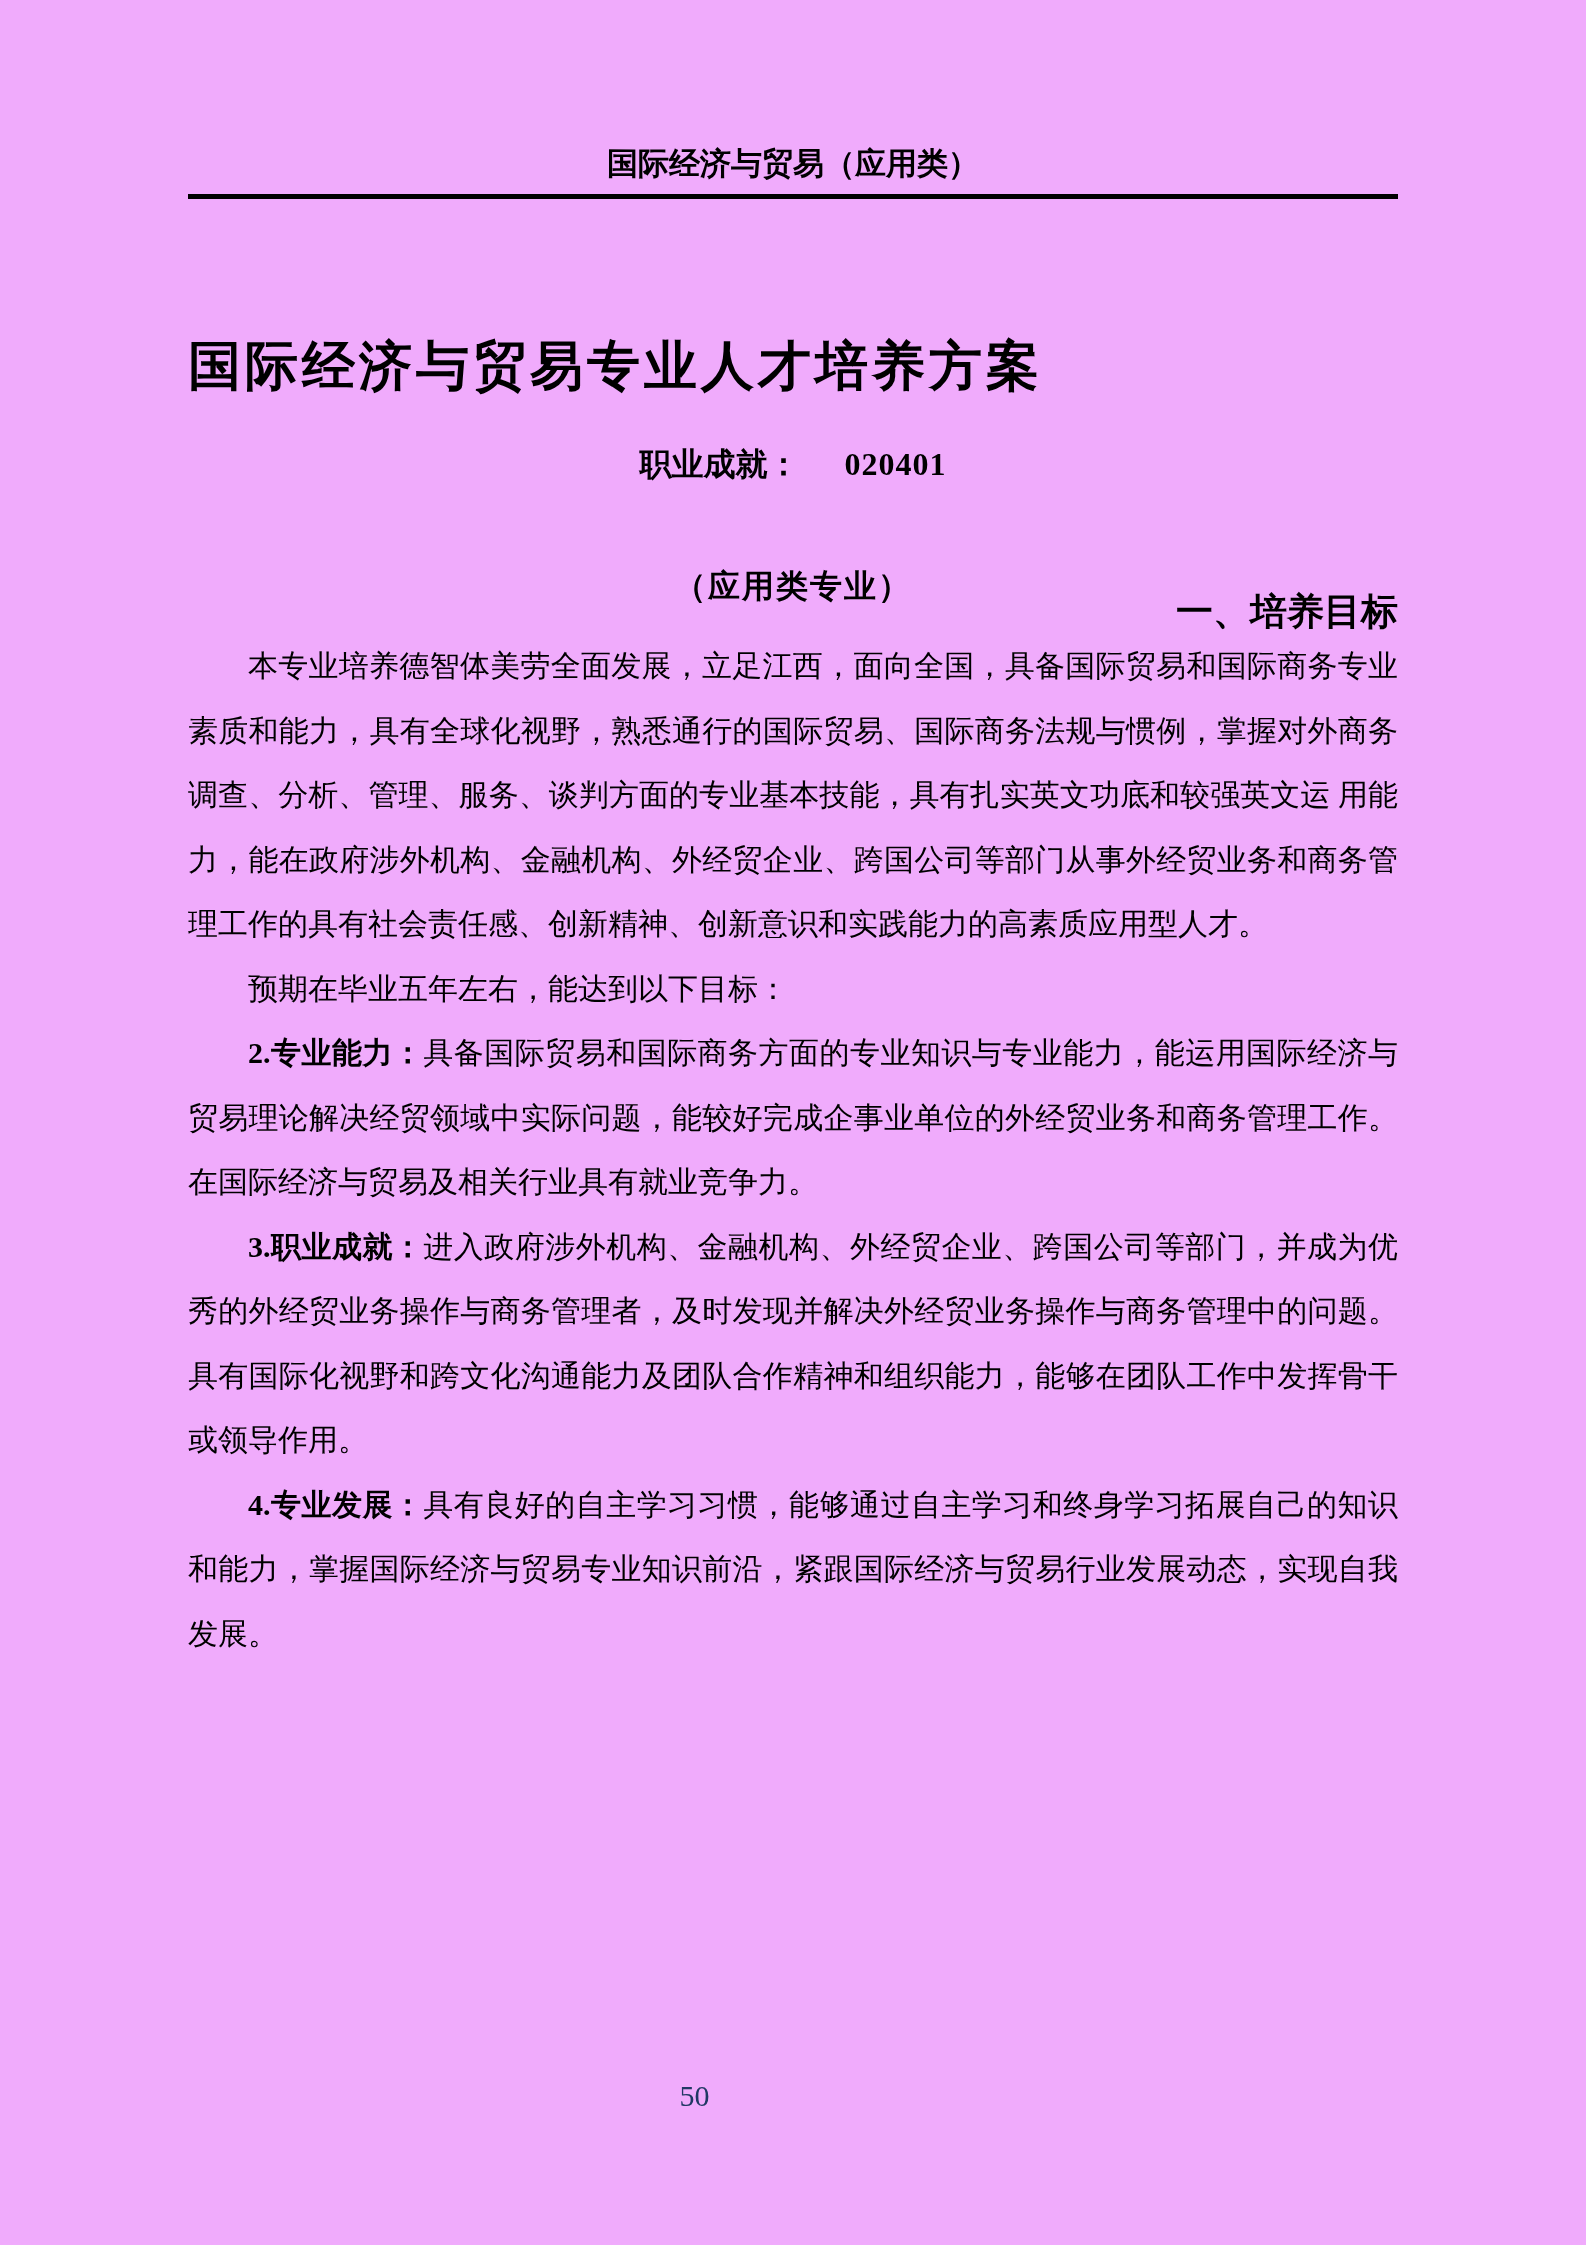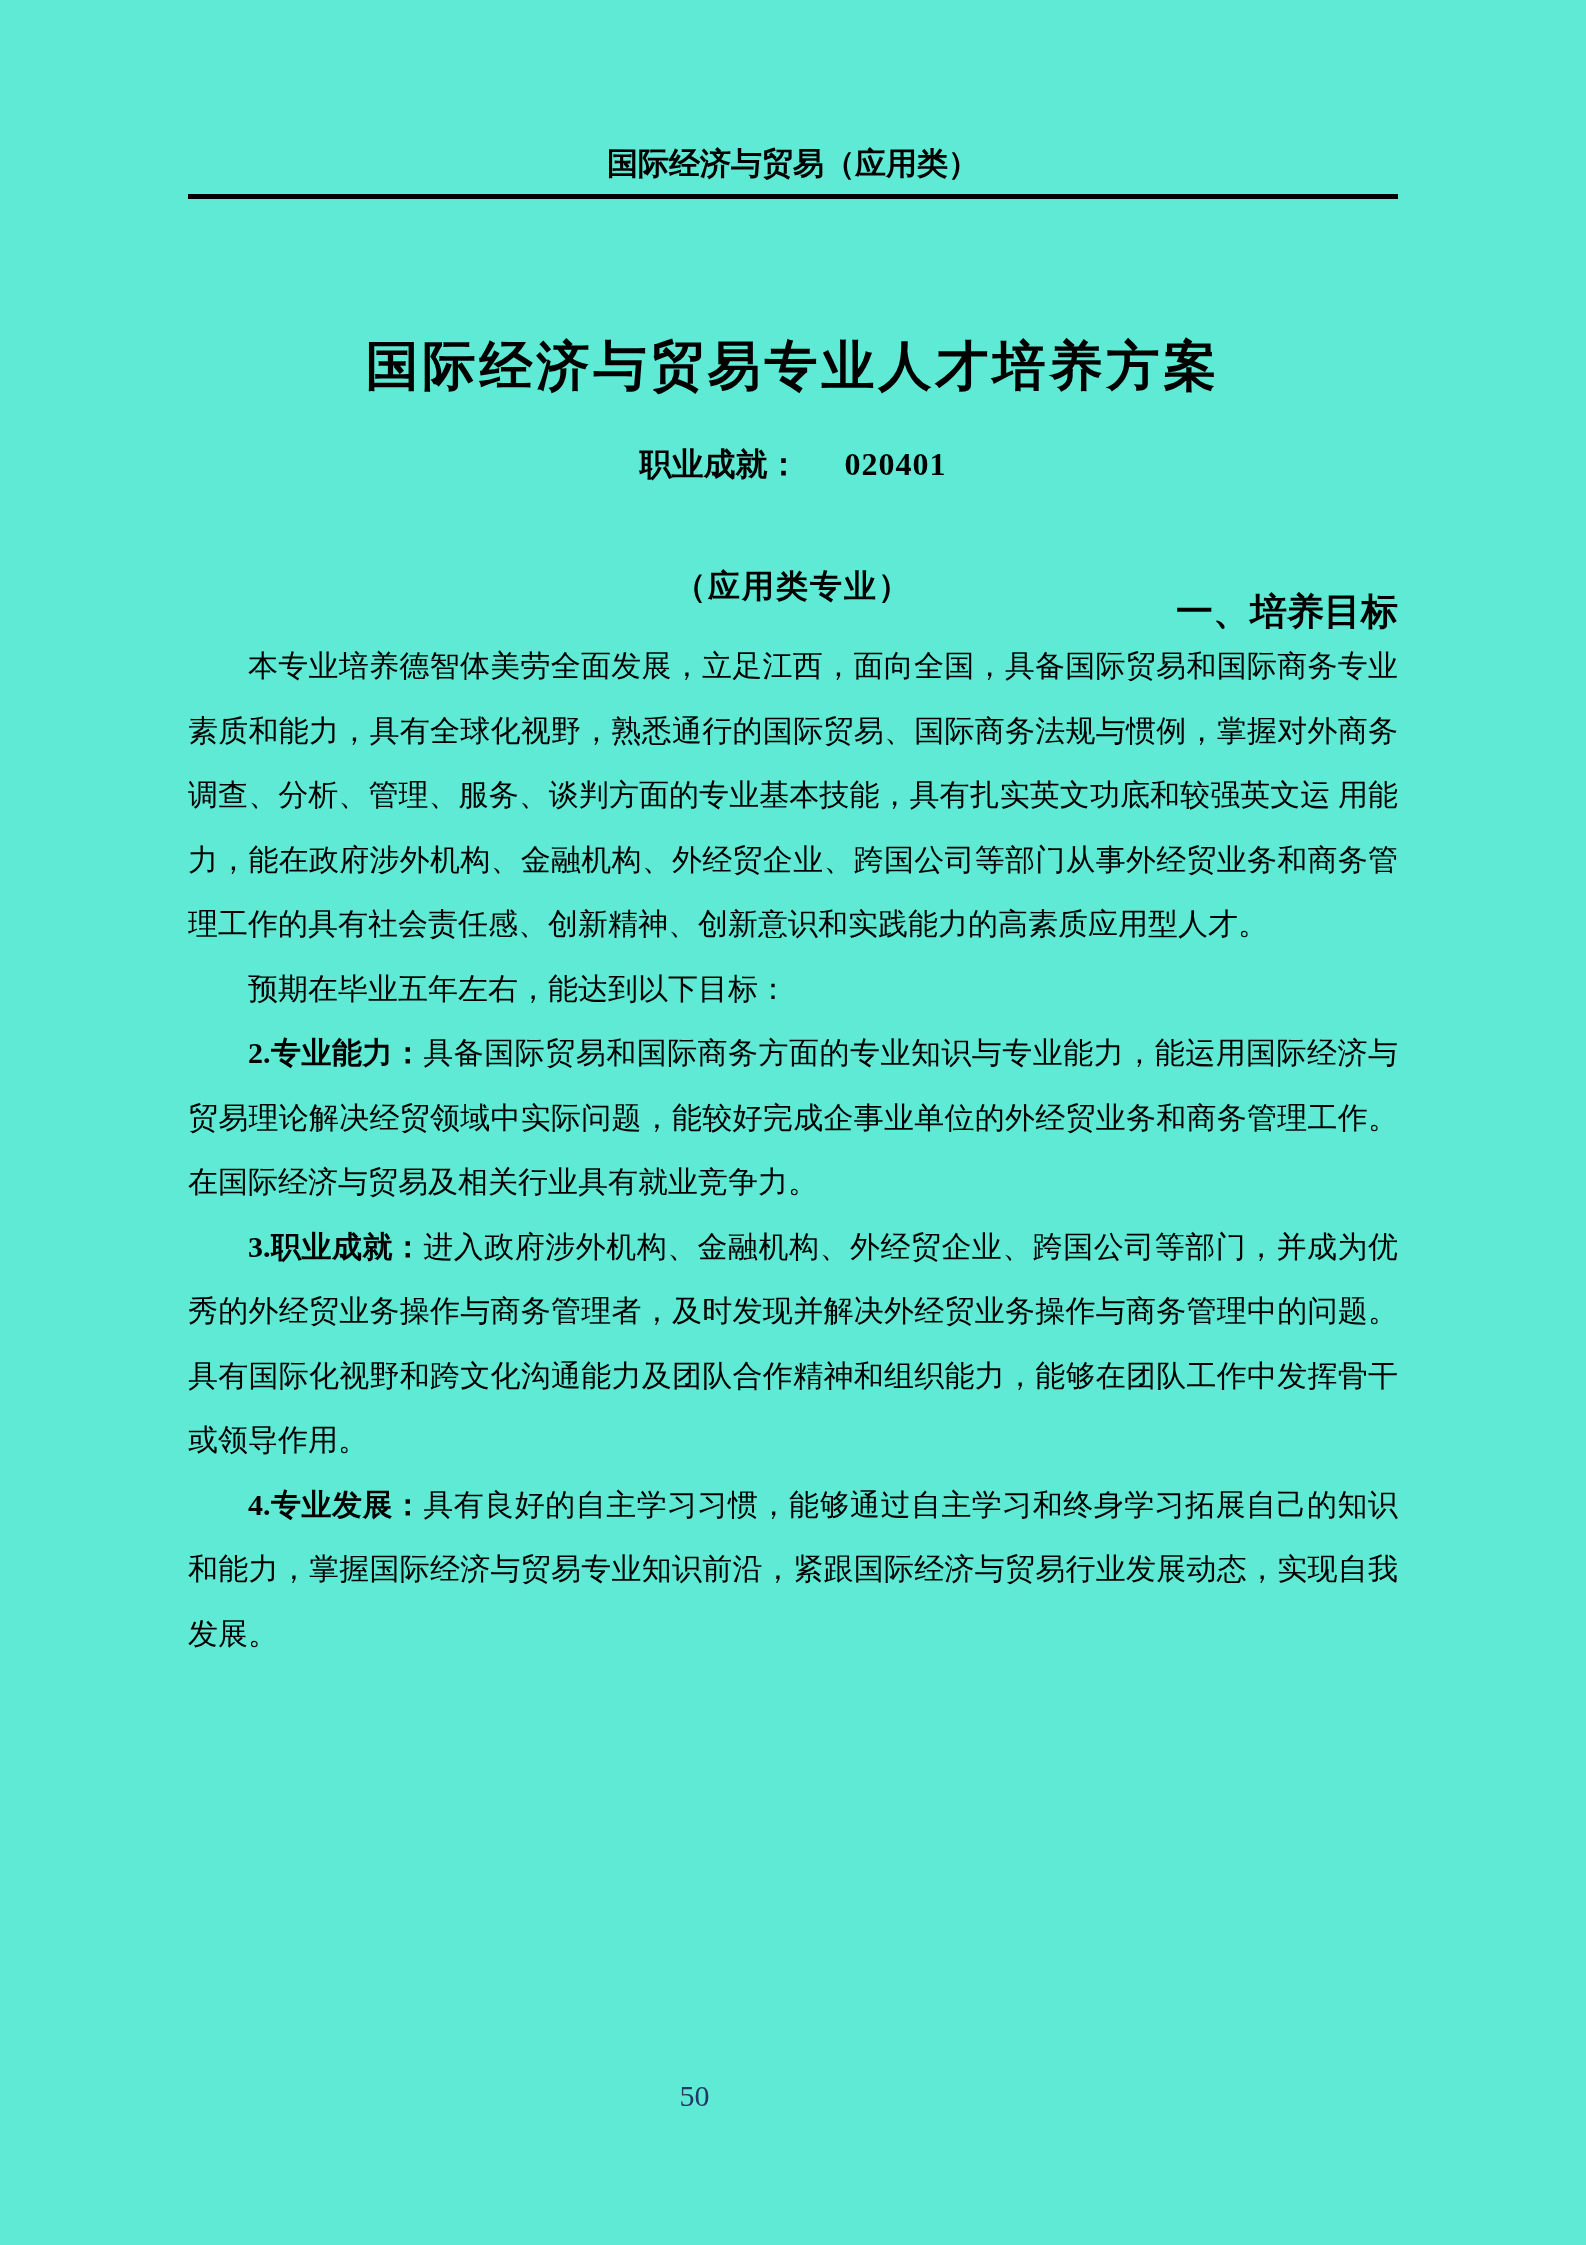--- a/index.html
+++ b/index.html
@@ -4,21 +4,21 @@
 <style>
   html, body {
     margin: 0;
     padding: 0;
     background: #ffffff;
   }
   .page {
     position: relative;
     width: 1586px;
     height: 2245px;
-    background: #5eead4;
+    background: #f0abfc;
     color: #000000;
     font-family: "Liberation Serif", "DejaVu Serif", serif;
     overflow: hidden;
   }
   
   .running-header {
     position: absolute;
     top: 146px;
     left: 188px;
     width: 1210px;
@@ -30,21 +30,20 @@
     padding-bottom: 12px;
     border-bottom: 5px solid #000000;
   }
   
   .doc-title {
     position: absolute;
     top: 336px;
     left: 188px;
     width: 1210px;
     margin: 0;
-    text-align: center;
     font-family: "Liberation Serif", "DejaVu Serif", serif;
     font-weight: 700;
     font-size: 53px;
     line-height: 60px;
     letter-spacing: 4px;
   }
   
   .code-line {
     position: absolute;
     top: 444px;

